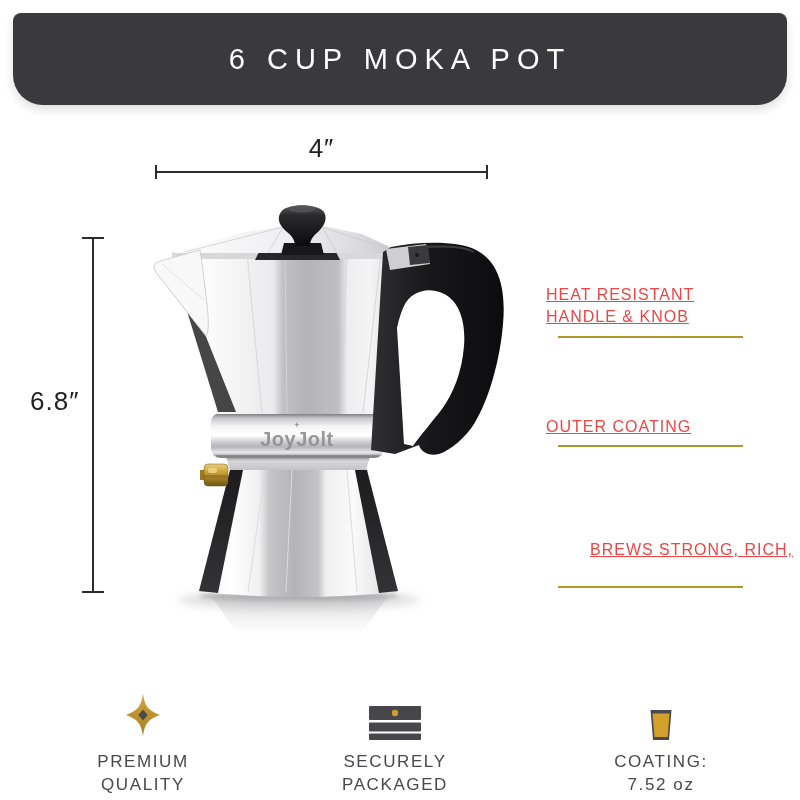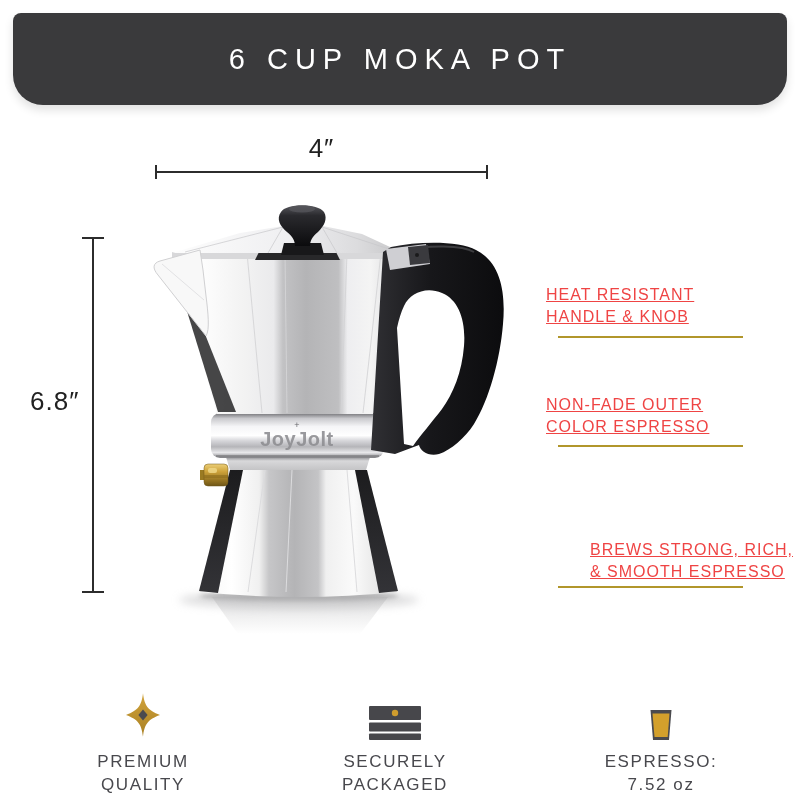--- a/index.html
+++ b/index.html
@@ -210,27 +210,27 @@
       <rect x="204" y="475" width="24" height="3" fill="#8a6a1c" opacity=".6"></rect>
     </g>
   </svg>
 
   <div class="callout c1">
     <p><span>HEAT RESISTANT</span><br>
        <span>HANDLE &amp; KNOB</span></p>
     <div class="rule"></div>
   </div>
   <div class="callout c2">
-    <p><span>NON-FADE OUTER</span><br>
-       <span>COLOR ESPRESSO</span></p>
+    <p><br>
+       <span>OUTER COATING</span></p>
     <div class="rule"></div>
   </div>
   <div class="callout c3">
     <p><span>BREWS STRONG, RICH,</span><br>
-       <span>&amp; SMOOTH ESPRESSO</span></p>
+       </p>
     <div class="rule"></div>
   </div>
 
   <div class="feature f2">
     <div class="icon-wrap">
       <svg width="54" height="34" viewBox="0 0 54 34">
         <rect x="1" y="0" width="52" height="14" rx="1" fill="#47474b"></rect>
         <circle cx="27" cy="7" r="3.2" fill="#cf9d2e"></circle>
         <rect x="1" y="16.5" width="52" height="9" rx="1" fill="#47474b"></rect>
         <rect x="1" y="27.5" width="52" height="6.5" rx="1" fill="#47474b"></rect>
@@ -257,17 +257,17 @@
        <span>QUALITY</span></p>
   </div>
 
   <div class="feature f3">
     <div class="icon-wrap">
       <svg width="24" height="30" viewBox="0 0 24 30">
         <path d="M1.5 0 L22.5 0 L20 30 L4 30 Z" fill="#4a4a4e"></path>
         <path d="M3.5 3.5 L20.5 3.5 L18.7 27 L5.5 27 Z" fill="#d3a02c"></path>
       </svg>
     </div>
-    <p><span>ESPRESSO:</span><br>
+    <p><span>COATING:</span><br>
        <span>7.52 oz</span></p>
   </div>
 
 </div>
 
 </body></html>

